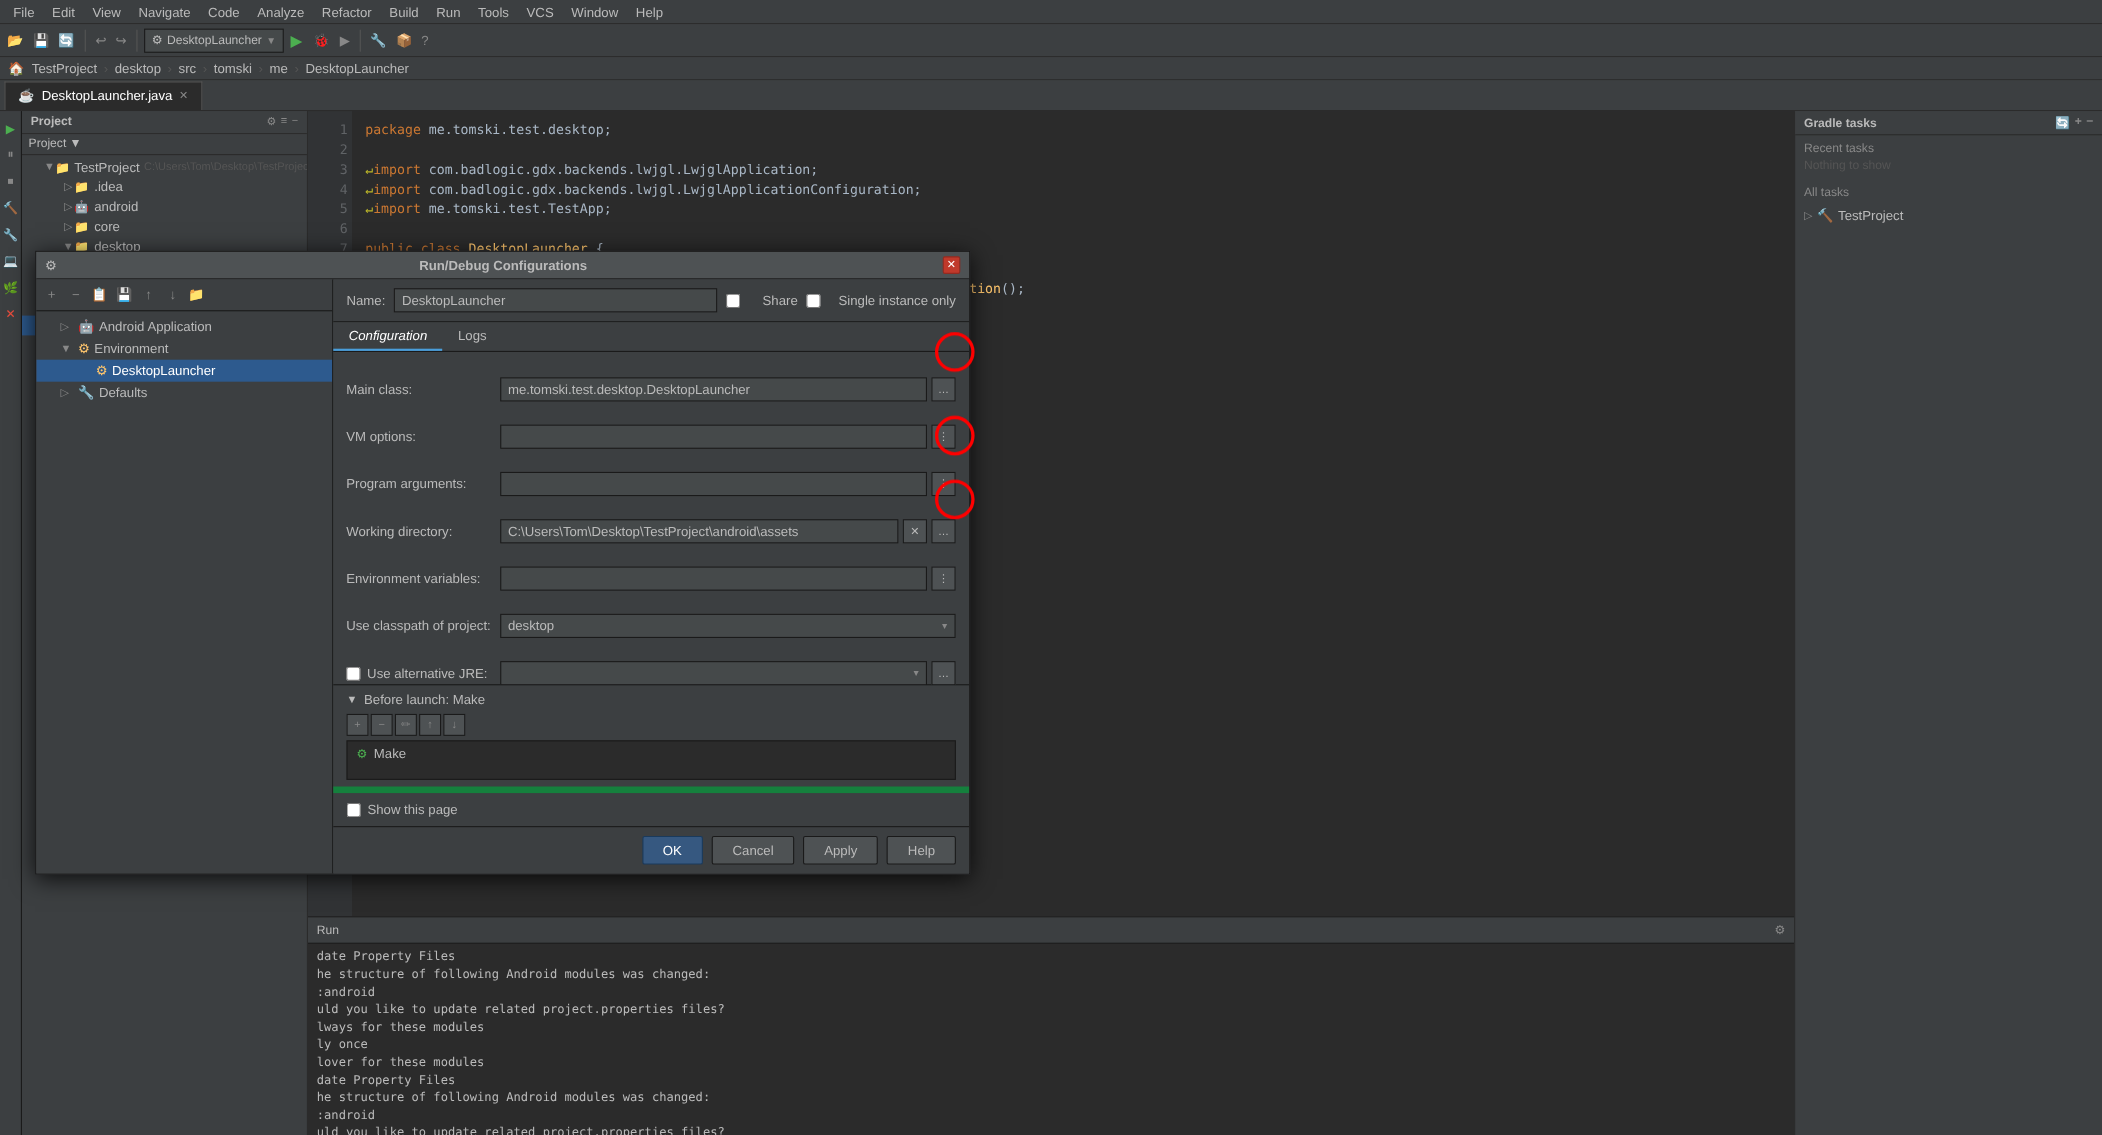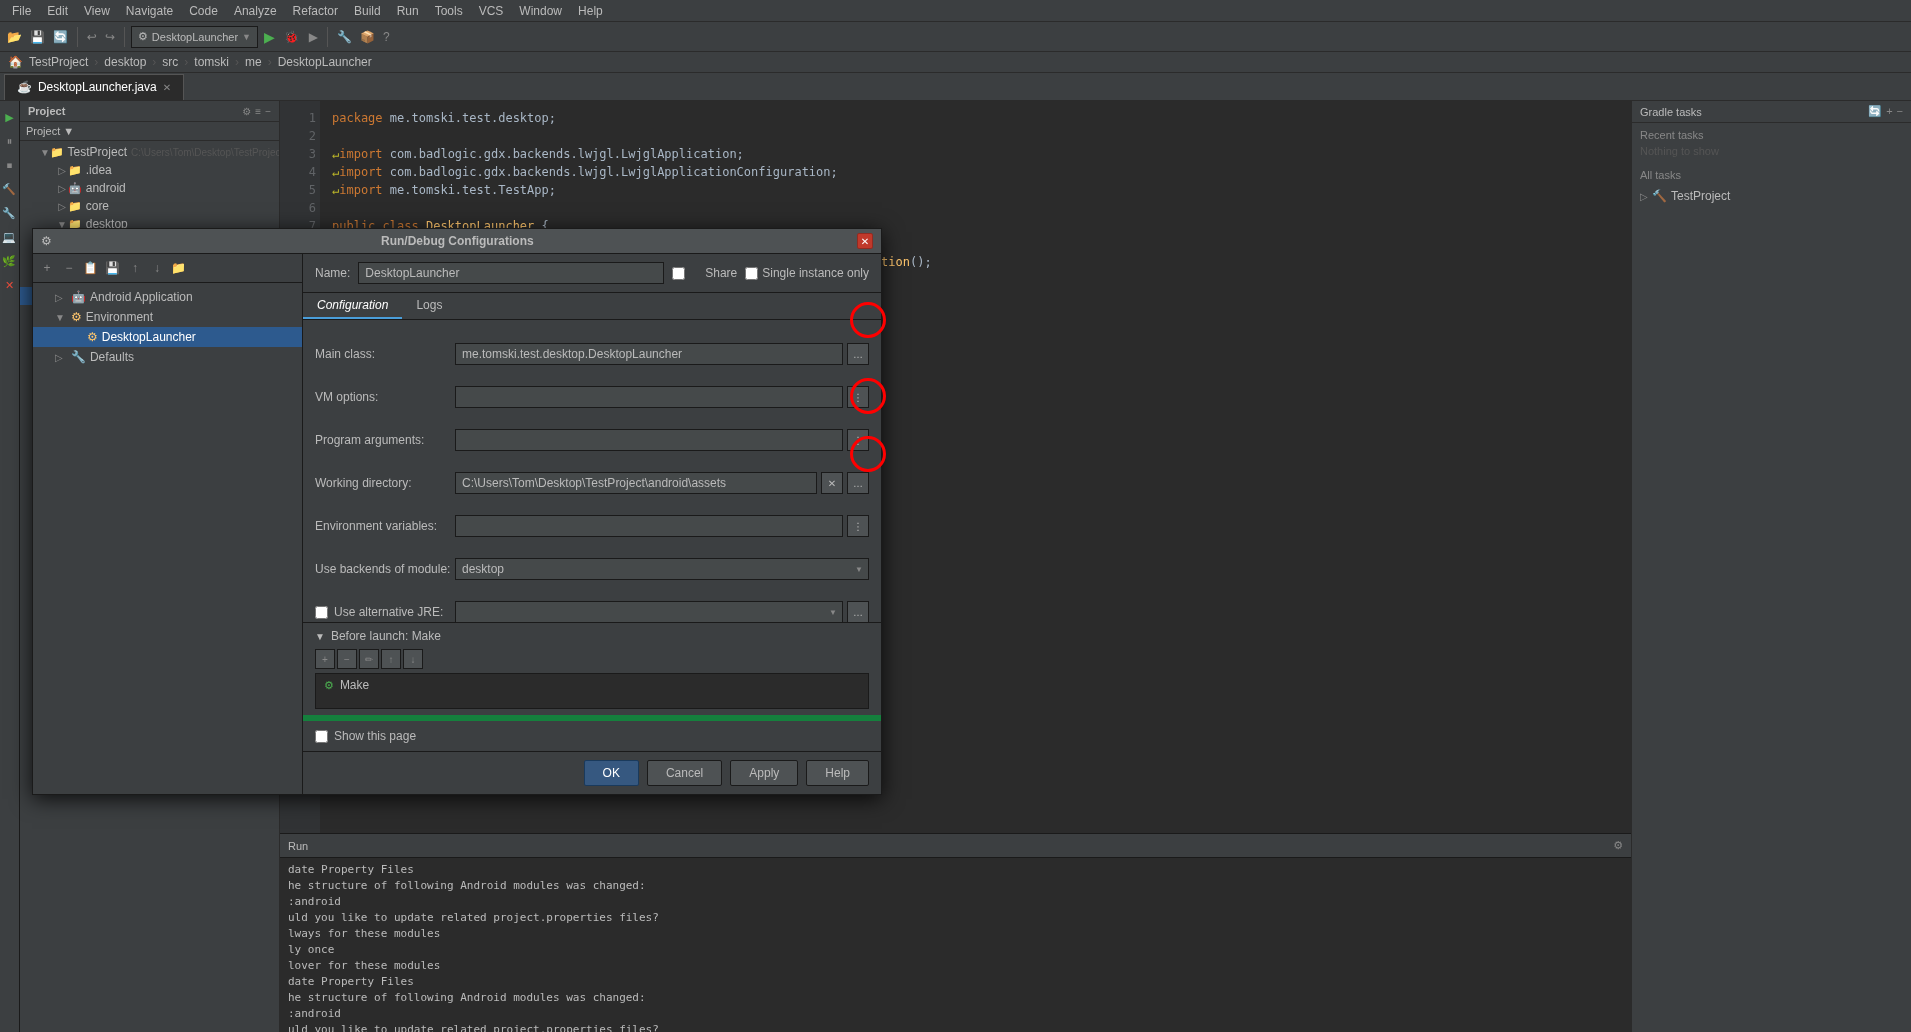--- a/index.html
+++ b/index.html
@@ -211,21 +211,21 @@
       flex-direction: column;
     }
     .gradle-header {
       display: flex;
       align-items: center;
       justify-content: space-between;
       padding: 4px 8px;
       background: #3c3f41;
       border-bottom: 1px solid #2b2b2b;
       font-size: 11px;
-      font-weight: normal;
+      font-weight: bold;
       color: #bbbbbb;
     }
     .gradle-section {
       padding: 6px 8px;
       font-size: 11px;
       color: #888;
     }
     .gradle-tree-item {
       display: flex;
       align-items: center;
@@ -371,21 +371,21 @@
     .share-check {
       display: flex;
       align-items: center;
       gap: 20px;
       font-size: 12px;
       color: #bbbbbb;
     }
     .single-instance-check {
       display: flex;
       align-items: center;
-      gap: 4px;
+      gap: 16px;
       font-size: 12px;
       color: #bbbbbb;
     }
 
     
     .dialog-tabs {
       display: flex;
       border-bottom: 1px solid #1a1a1a;
       background: #3c3f41;
     }
@@ -977,21 +977,21 @@
 
         <div class="form-row">
           <span class="form-label">Environment variables:</span>
           <div class="form-field">
             <input class="field-input" type="text" style="">
             <button class="field-btn">⋮</button>
           </div>
         </div>
 
         <div class="form-row">
-          <span class="form-label">Use backends of module:</span>
+          <span class="form-label">Use classpath of project:</span>
           <div class="form-field">
             <div class="field-dropdown-wrap">
               <select class="field-dropdown">
                 <option>desktop</option>
               </select>
             </div>
           </div>
         </div>
 
         <div class="form-row">

